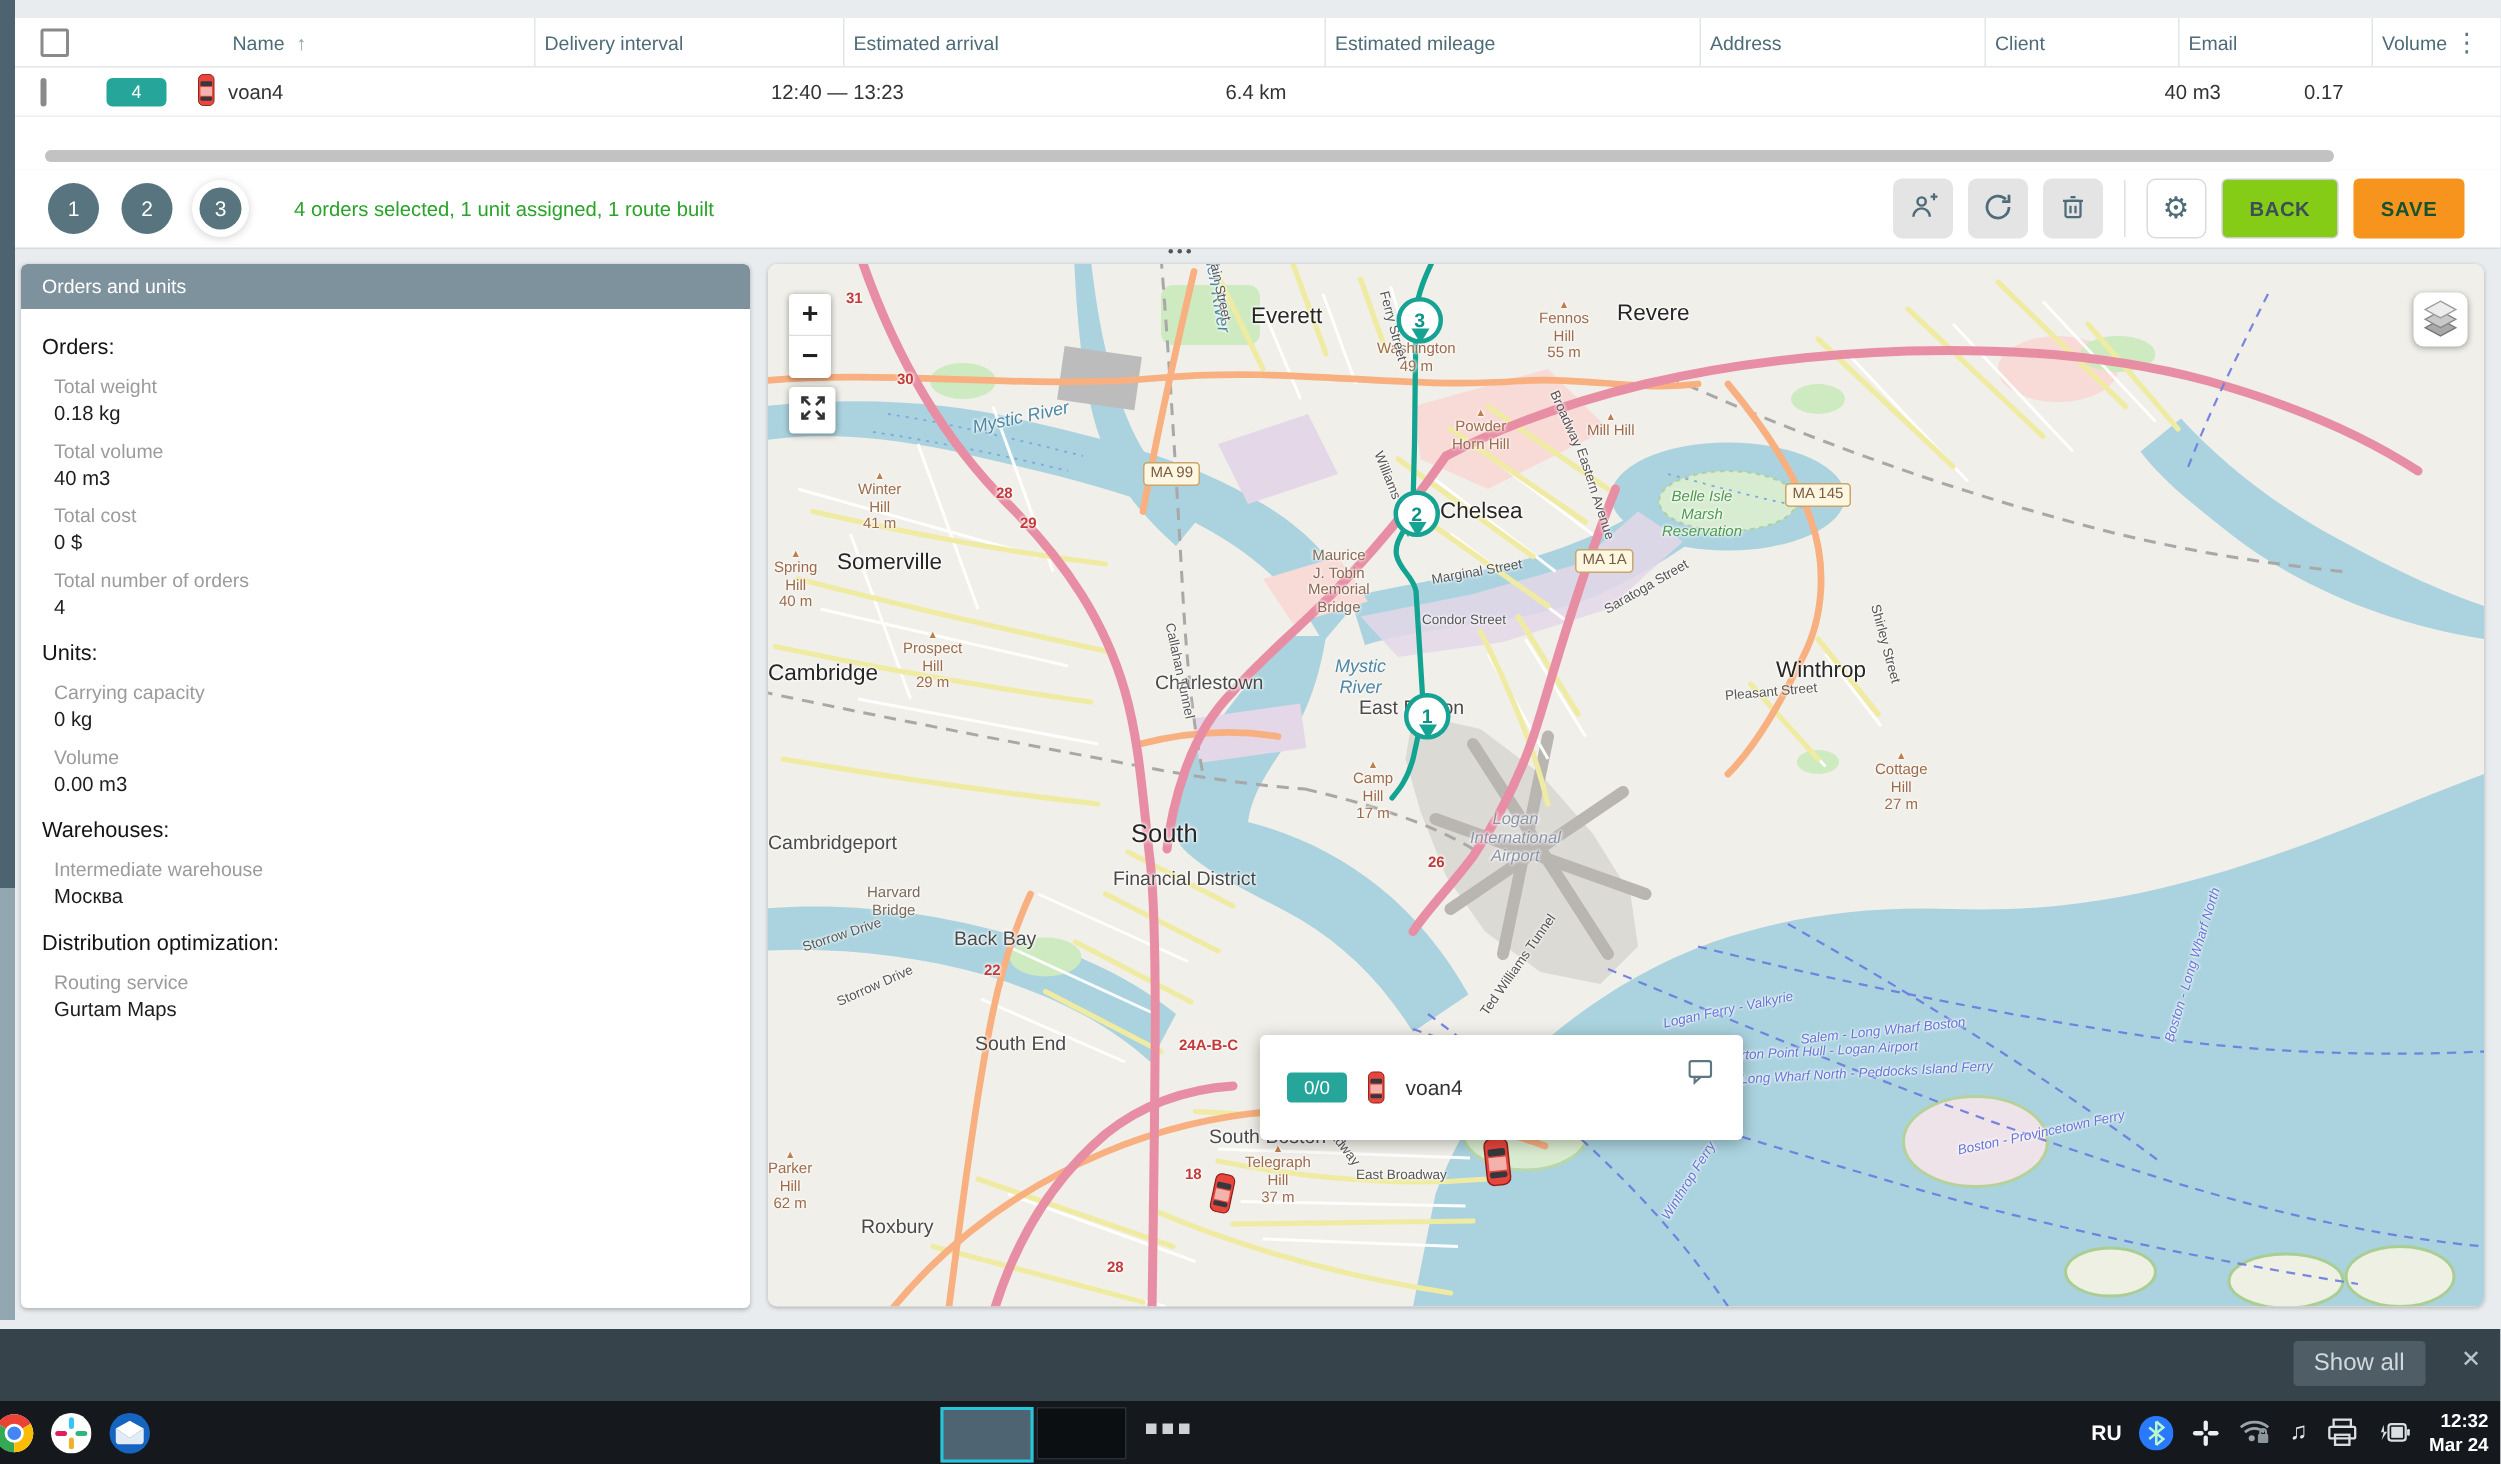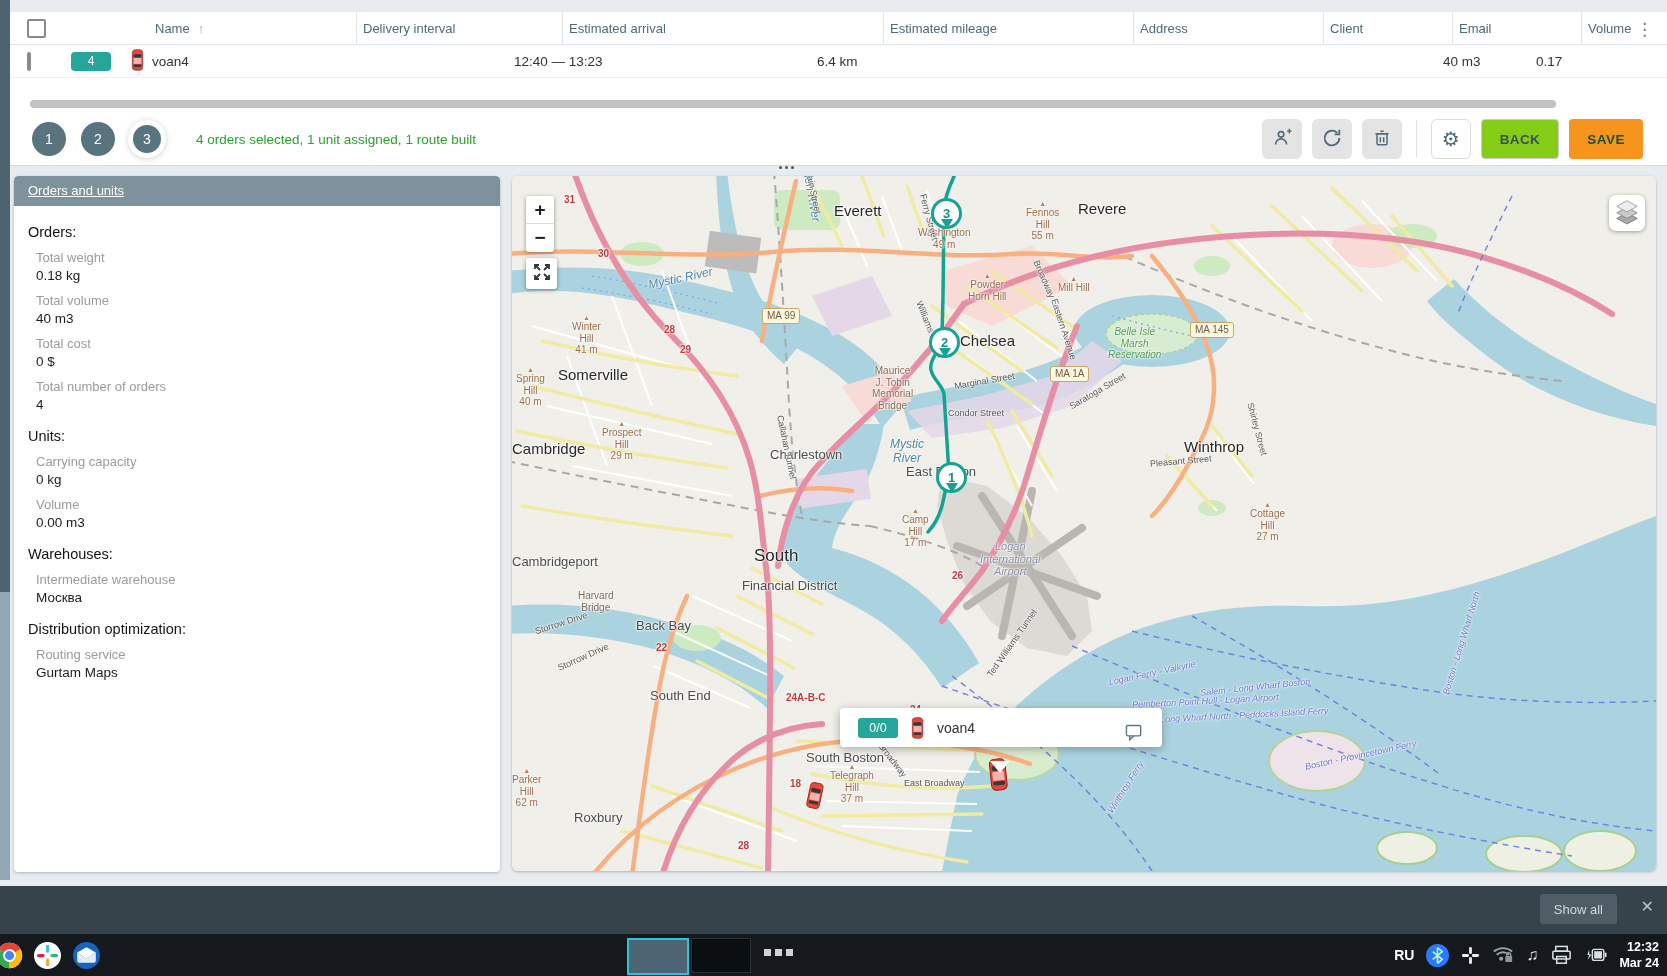--- a/index.html
+++ b/index.html
@@ -43,21 +43,21 @@
       color:#3c4f58;font-size:13.5px;font-weight:bold;letter-spacing:.4px;cursor:pointer;}
   .btn-save{height:40px;padding:0 18px;background:#f7941e;border:none;border-radius:4px;color:#14532d;
       font-size:13.5px;font-weight:bold;letter-spacing:.5px;cursor:pointer;}
   
   .splitter{position:absolute;left:779px;top:166px;display:flex;gap:3px;cursor:row-resize;}
   .splitter i{width:3px;height:3px;border-radius:50%;background:#555;}
   
   .panel{position:absolute;left:14px;top:176px;width:486px;height:696px;background:#fff;border-radius:4px;
       box-shadow:0 1px 3px rgba(0,0,0,.25);overflow:hidden;}
   .panel-h{height:30px;background:#7e929e;color:#fff;font-size:13px;line-height:30px;padding-left:14px;
-      border-radius:4px 4px 0 0;text-decoration:underline;}
+      border-radius:4px 4px 0 0;}
   .panel-c{padding:6px 0 0 14px;}
   .sec-h{margin-top:16px;font-size:14.5px;color:#141414;}
   .item{margin-left:8px;}
   .ilabel{margin-top:10px;font-size:13px;color:#9b9b9b;}
   .ivalue{margin-top:3px;font-size:13.5px;color:#1d1d1d;}
   
   .map{position:absolute;left:512px;top:176px;width:1144px;height:695px;border-radius:6px;overflow:hidden;
       background:#f1efe9;box-shadow:0 1px 3px rgba(0,0,0,.25);}
   .map svg.base{position:absolute;left:0;top:0;}
   .map-labels{position:absolute;left:0;top:0;width:100%;height:100%;z-index:3;pointer-events:none;}
@@ -88,34 +88,34 @@
   .zbtn{width:28px;height:28px;background:#fff;border:none;font-size:19px;font-weight:bold;color:#222;
       cursor:pointer;display:block;padding:0;}
   .zbtn:first-child{border-radius:3px 3px 0 0;border-bottom:1px solid #ddd;}
   .zbtn:last-child{border-radius:0 0 3px 3px;}
   .fsbtn{position:absolute;left:14px;top:82px;width:31px;height:31px;background:#fff;border:none;
       border-radius:3px;box-shadow:0 1px 4px rgba(0,0,0,.4);z-index:7;cursor:pointer;
       display:flex;align-items:center;justify-content:center;padding:0;}
   .layersbtn{position:absolute;right:11px;top:19px;width:36px;height:36px;background:#fff;border:none;
       border-radius:7px;box-shadow:0 1px 4px rgba(0,0,0,.35);z-index:7;cursor:pointer;
       display:flex;align-items:center;justify-content:center;padding:0;}
-  .map-popup{position:absolute;left:328px;top:514px;width:322px;height:39px;background:#fff;border-radius:4px;
-      box-shadow:0 2px 10px rgba(0,0,0,.3);z-index:6;display:flex;align-items:center;margin-top:18px;}
+  .map-popup{position:absolute;left:328px;top:514px;width:322px;height:70px;background:#fff;border-radius:4px;
+      box-shadow:0 2px 10px rgba(0,0,0,.3);z-index:6;display:flex;align-items:center;}
   .map-popup::after{content:"";position:absolute;left:150px;top:53px;border:10px solid transparent;
       border-top:12px solid #fff;}
   .pbadge{margin-left:18px;min-width:40px;height:20px;line-height:20px;background:#26a69a;color:#fff;
       font-size:12.5px;text-align:center;border-radius:3px;}
   .pname{margin-left:13px;font-size:14px;color:#333;}
   .pcar{margin-left:13px;display:flex;}
   .pchat{position:absolute;right:18px;top:16px;cursor:pointer;}
   .vehicle{position:absolute;z-index:4;cursor:pointer;}
   
   .overlaybar{position:absolute;left:0;top:886px;width:1667px;height:48px;background:#36434a;}
   .showall{position:absolute;right:50px;top:8px;height:30px;padding:0 14px;background:#4e5d66;border:none;
-      border-radius:3px;color:#d2d9dd;font-size:13px;cursor:pointer;}
+      border-radius:3px;color:#d2d9dd;font-size:16px;cursor:pointer;}
   .obclose{position:absolute;right:13px;top:13px;color:#b8c4ca;font-size:16px;line-height:1;cursor:pointer;}
   
   .taskbar{position:absolute;left:0;top:934px;width:1667px;height:42px;background:#15191d;}
   .tb-left{position:absolute;left:0;top:0;height:42px;display:flex;align-items:center;gap:11px;padding-left:0;}
   .appico{display:flex;align-items:center;justify-content:center;cursor:pointer;}
   .wsbox{position:absolute;top:4px;width:58px;height:33px;cursor:pointer;}
   .ws1{left:627px;background:#4e6472;border:2px solid #26c6da;}
   .ws2{left:691px;background:#0c0f11;border:1px solid #2a3136;}
   .tbdots{position:absolute;left:764px;top:15px;display:flex;gap:4px;cursor:pointer;}
   .tbdots i{width:7px;height:7px;background:#cfd2d4;}

